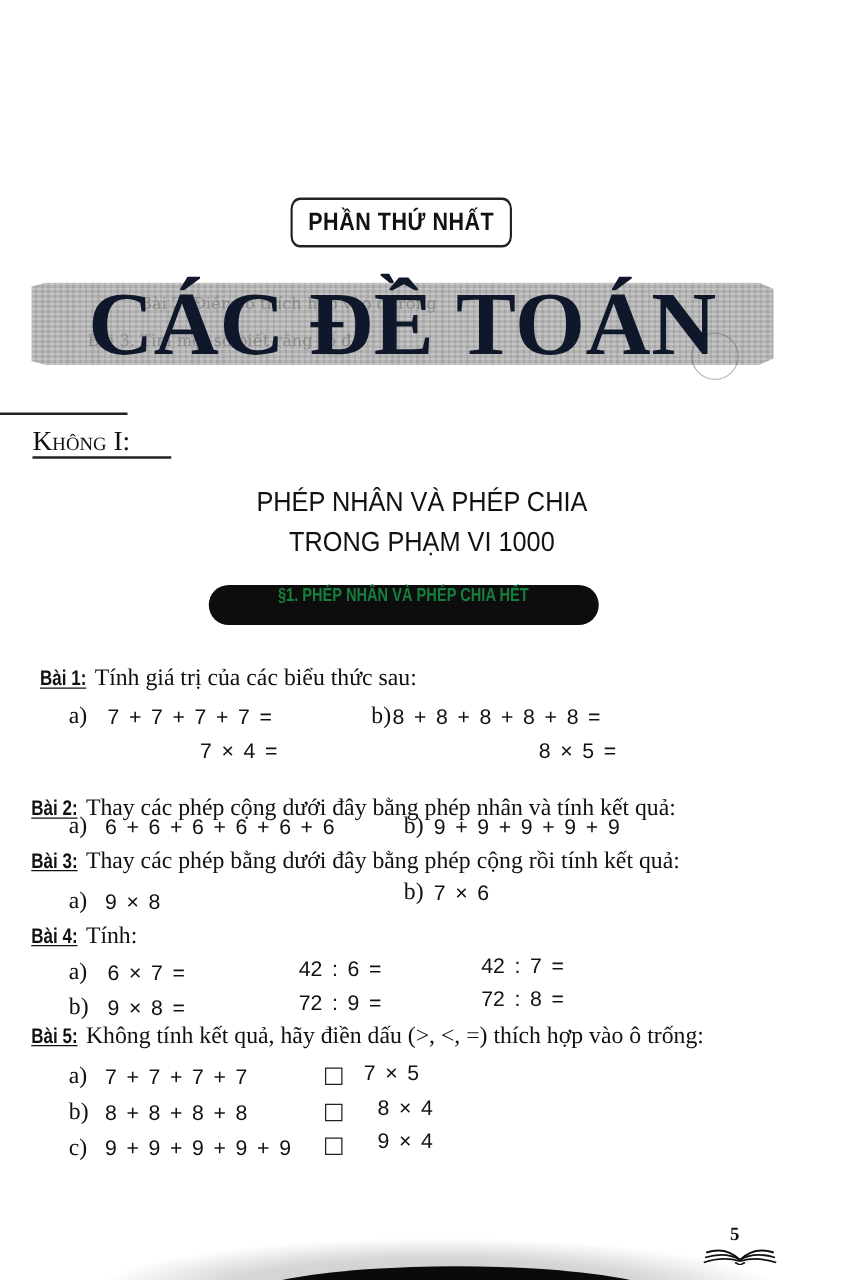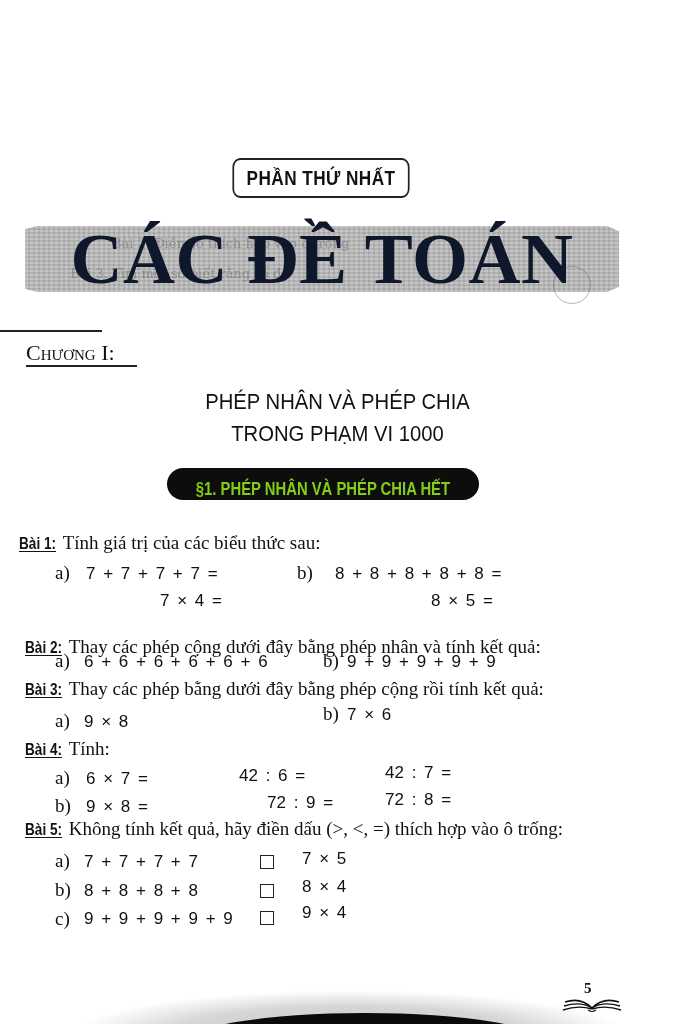--- a/index.html
+++ b/index.html
@@ -47,23 +47,23 @@
   .chap-line-bottom { left: 26px; top: 365px; width: 111px; height: 1.5px; background: #222; }
   
   .chap-title {
     left: 100px; top: 386px; width: 475px; text-align: center;
     font-family: "Liberation Sans", sans-serif; font-size: 22px; line-height: 32px; font-weight: normal;
     color: #111; transform: scaleX(0.92);
   }
   .chap-title .ln { display: block; }
   
   .section-pill {
-    left: 167px; top: 468px; width: 312px; height: 32px; background: #0d0d0d; color: #84cc16;
-    border-radius: 16px; display: flex; align-items: flex-end; justify-content: center;
-    font-family: "Liberation Sans", sans-serif; font-weight: bold; font-size: 19px;
+    left: 167px; top: 468px; width: 312px; height: 32px; background: #0d0d0d; color: #15803d;
+    border-radius: 16px; display: flex; align-items: flex-start; justify-content: center;
+    font-family: "Liberation Sans", sans-serif; font-weight: bold; font-size: 15px;
   }
   .section-pill span { display: inline-block; transform: scaleX(0.78); white-space: nowrap; }
   
   .bai {
     font-family: "Liberation Sans", sans-serif; font-weight: bold; font-size: 17px;
     text-decoration: underline; text-underline-offset: 2px;
     display: inline-block; transform: scaleX(0.8); transform-origin: left center; margin-right: -8px;
   }
   .line { position: absolute; font-size: 17px; white-space: nowrap; font-family: "DejaVu Serif", serif; }
   .prompt { font-family: "Liberation Serif", serif; font-size: 19px; }
@@ -90,41 +90,41 @@
 
 <div class="abs part-box">PHẦN THỨ NHẤT</div>
 
 <div class="abs banner"></div>
 <div class="abs banner-ghost" style="left:112px; top:236px;">Bài 2. Điền số thích hợp vào ô trống</div>
 <div class="abs banner-ghost" style="left:42px; top:266px;margin-left:28px;">Bài 3. Tìm một số biết rằng số đó</div>
 <div class="abs ghost-circle"></div>
 <div class="abs banner-title">CÁC ĐỀ TOÁN</div>
 
 <div class="abs chap-line-top"></div>
-<div class="abs chap-label">Chương I:</div>
+<div class="abs chap-label">Không I:</div>
 <div class="abs chap-line-bottom"></div>
 
 <div class="abs chap-title">
   <span class="ln">PHÉP NHÂN VÀ PHÉP CHIA</span>
   <span class="ln">TRONG PHẠM VI 1000</span>
 </div>
 
 <div class="abs section-pill">
   <span>§1. PHÉP NHÂN VÀ PHÉP CHIA HẾT</span>
 </div>
 
-<div class="line" style="left:19px; top:532px;">
+<div class="line" style="left:32px; top:532px;">
   <span class="bai">Bài 1:</span>
   <span class="prompt">Tính giá trị của các biểu thức sau:</span>
 </div>
 <div class="line" style="left:55px; top:562px;"><span class="lbl">a)</span></div>
 <div class="line math" style="left:86px; top:564px;">7 + 7 + 7 + 7 =</div>
 <div class="line math" style="left:160px; top:591px;">7 × 4 =</div>
 <div class="line" style="left:297px; top:562px;"><span class="lbl">b)</span></div>
-<div class="line math" style="left:335px; top:564px;">8 + 8 + 8 + 8 + 8 =</div>
+<div class="line math" style="left:314px; top:564px;">8 + 8 + 8 + 8 + 8 =</div>
 <div class="line math" style="left:431px; top:591px;">8 × 5 =</div>
 
 <div class="line" style="left:25px; top:620px;margin-top:16px;">
   <span class="bai">Bài 2:</span>
   <span class="prompt">Thay các phép cộng dưới đây bằng phép nhân và tính kết quả:</span>
 </div>
 <div class="line" style="left:55px; top:650px;"><span class="lbl">a)</span></div>
 <div class="line math" style="left:84px; top:652px;">6 + 6 + 6 + 6 + 6 + 6</div>
 <div class="line" style="left:323px; top:650px;"><span class="lbl">b)</span></div>
 <div class="line math" style="left:347px; top:652px;">9 + 9 + 9 + 9 + 9</div>
@@ -141,32 +141,32 @@
 <div class="line" style="left:25px; top:738px;">
   <span class="bai">Bài 4:</span>
   <span class="prompt">Tính:</span>
 </div>
 <div class="line" style="left:55px; top:767px;"><span class="lbl">a)</span></div>
 <div class="line math" style="left:86px; top:769px;">6 × 7 =</div>
 <div class="line math" style="left:239px; top:766px;">42 : 6 =</div>
 <div class="line math" style="left:385px; top:763px;text-align:center;">42 : 7 =</div>
 <div class="line" style="left:55px; top:795px;"><span class="lbl">b)</span></div>
 <div class="line math" style="left:86px; top:797px;">9 × 8 =</div>
-<div class="line math" style="left:239px; top:793px;margin-left:28px;">72 : 9 =</div>
+<div class="line math" style="left:239px; top:793px;">72 : 9 =</div>
 <div class="line math" style="left:385px; top:790px;">72 : 8 =</div>
 
 <div class="line" style="left:25px; top:818px;">
   <span class="bai">Bài 5:</span>
   <span class="prompt">Không tính kết quả, hãy điền dấu (&gt;, &lt;, =) thích hợp vào ô trống:</span>
 </div>
 
 <div class="line" style="left:55px; top:850px;"><span class="lbl">a)</span></div>
 <div class="line math" style="left:84px; top:852px;">7 + 7 + 7 + 7</div>
 <div class="line" style="left:260px; top:852px;"><span class="box"></span></div>
-<div class="line math" style="left:302px; top:849px;">7 × 5</div>
+<div class="line math" style="left:291px; top:849px;">7 × 5</div>
 
 <div class="line" style="left:55px; top:879px;"><span class="lbl">b)</span></div>
 <div class="line math" style="left:84px; top:881px;">8 + 8 + 8 + 8</div>
 <div class="line" style="left:260px; top:881px;"><span class="box"></span></div>
 <div class="line math" style="left:302px; top:877px;">8 × 4</div>
 
 <div class="line" style="left:55px; top:908px;"><span class="lbl">c)</span></div>
 <div class="line math" style="left:84px; top:909px;">9 + 9 + 9 + 9 + 9</div>
 <div class="line" style="left:260px; top:908px;"><span class="box"></span></div>
 <div class="line math" style="left:302px; top:903px;">9 × 4</div>

